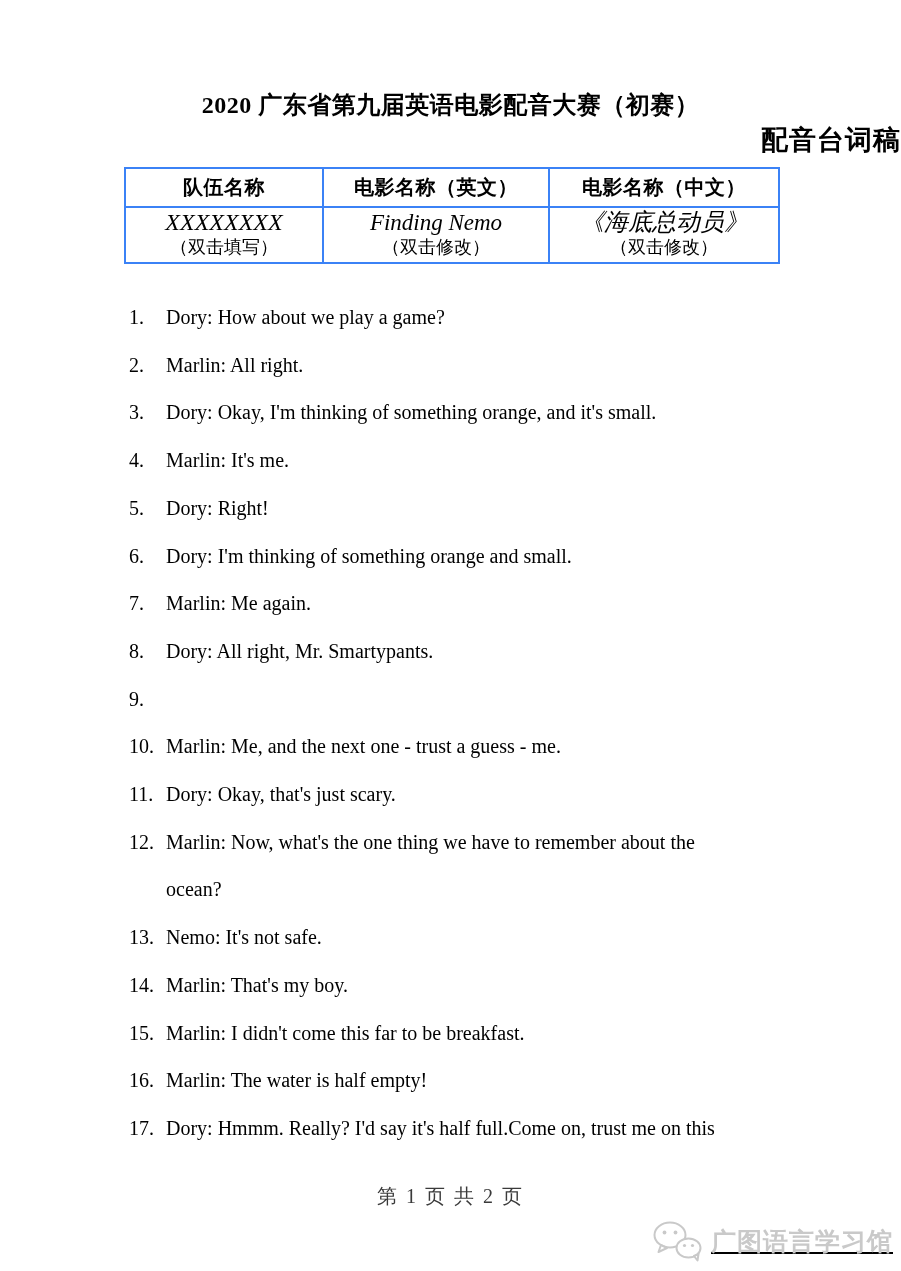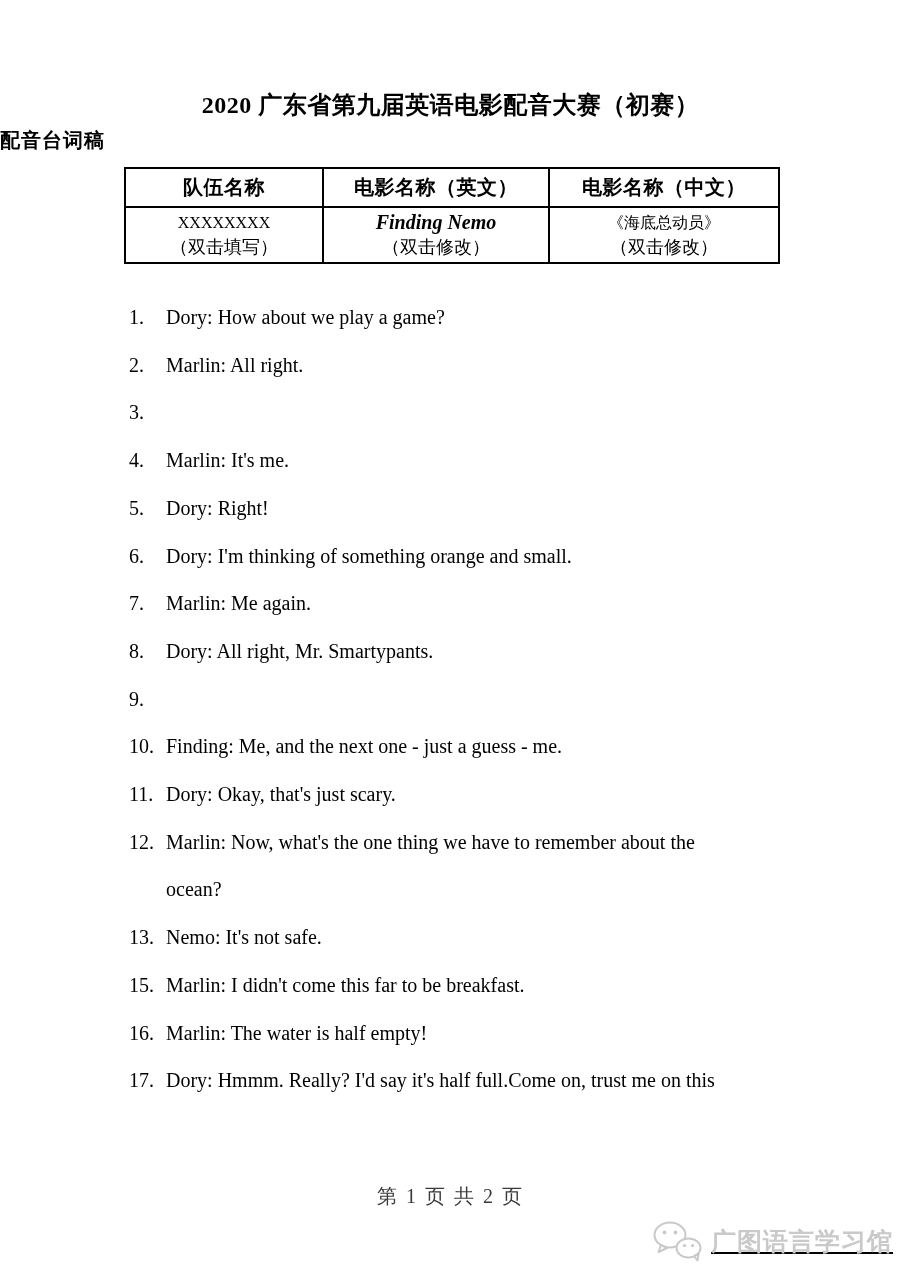--- a/index.html
+++ b/index.html
@@ -13,45 +13,45 @@
   }
   .doc-title {
     position: absolute; top: 90px; left: 0; width: 901px;
     text-align: center;
     font-size: 24px; font-weight: bold;
     line-height: 30px;
     letter-spacing: 0.5px;
   }
   .doc-subtitle {
     position: absolute; top: 125px; left: 0; width: 901px;
-    text-align: left;
-    font-size: 20px; font-weight: bold;
+    text-align: right;
+    font-size: 27px; font-weight: bold;
     line-height: 30px;
     letter-spacing: 1px;
   }
   table.info-table {
     position: absolute; left: 124px; top: 167px;
     width: 654px;
     border-collapse: collapse;
     table-layout: fixed;
   }
   .info-table th, .info-table td {
-    border: 2px solid #000000;
+    border: 2px solid #3b82f6;
     text-align: center;
     vertical-align: middle;
     padding: 0;
   }
   .info-table th {
     height: 37px;
     font-size: 20px; font-weight: bold;
     letter-spacing: 0.5px;
   }
   .info-table td { height: 54px; }
-  .cell-value { font-size: 16px; line-height: 25px; }
-  .cell-value.movie-en { font-weight: bold; font-style: italic; font-size: 20px; }
+  .cell-value { font-size: 24px; line-height: 25px; font-style: italic; }
+  .cell-value.movie-en { font-weight: normal; font-style: italic; font-size: 23px; }
   .cell-hint { font-size: 18px; line-height: 25px; }
   .dialogue {
     position: absolute; left: 129px; top: 294px; width: 655px;
     font-size: 20px;
   }
   .dialogue-item { display: flex; line-height: 47.7px; }
   .dialogue-item .num { width: 37px; flex: none; }
   .dialogue-item .txt { white-space: pre; }
   .page-footer {
     position: absolute; top: 1186px; left: 0; width: 901px;
@@ -116,20 +116,21 @@
       <div class="dialogue-item">
         <span class="num">1.</span>
         <span class="txt">Dory: How about we play a game?</span>
       </div>
       <div class="dialogue-item">
         <span class="num">2.</span>
         <span class="txt">Marlin: All right.</span>
       </div>
       <div class="dialogue-item">
         <span class="num">3.</span>
+        <span class="txt">Dory: Okay, I'm thinking of something orange, and it's small.</span>
       </div>
       <div class="dialogue-item">
         <span class="num">4.</span>
         <span class="txt">Marlin: It's me.</span>
       </div>
       <div class="dialogue-item">
         <span class="num">5.</span>
         <span class="txt">Dory: Right!</span>
       </div>
       <div class="dialogue-item">
@@ -142,34 +143,38 @@
       </div>
       <div class="dialogue-item">
         <span class="num">8.</span>
         <span class="txt">Dory: All right, Mr. Smartypants.</span>
       </div>
       <div class="dialogue-item">
         <span class="num">9.</span>
       </div>
       <div class="dialogue-item">
         <span class="num">10.</span>
-        <span class="txt">Finding: Me, and the next one - just a guess - me.</span>
+        <span class="txt">Marlin: Me, and the next one - trust a guess - me.</span>
       </div>
       <div class="dialogue-item">
         <span class="num">11.</span>
         <span class="txt">Dory: Okay, that's just scary.</span>
       </div>
       <div class="dialogue-item">
         <span class="num">12.</span>
         <span class="txt">Marlin: Now, what's the one thing we have to remember about the
 ocean?</span>
       </div>
       <div class="dialogue-item">
         <span class="num">13.</span>
         <span class="txt">Nemo: It's not safe.</span>
+      </div>
+      <div class="dialogue-item">
+        <span class="num">14.</span>
+        <span class="txt">Marlin: That's my boy.</span>
       </div>
       <div class="dialogue-item">
         <span class="num">15.</span>
         <span class="txt">Marlin: I didn't come this far to be breakfast.</span>
       </div>
       <div class="dialogue-item">
         <span class="num">16.</span>
         <span class="txt">Marlin: The water is half empty!</span>
       </div>
       <div class="dialogue-item">

